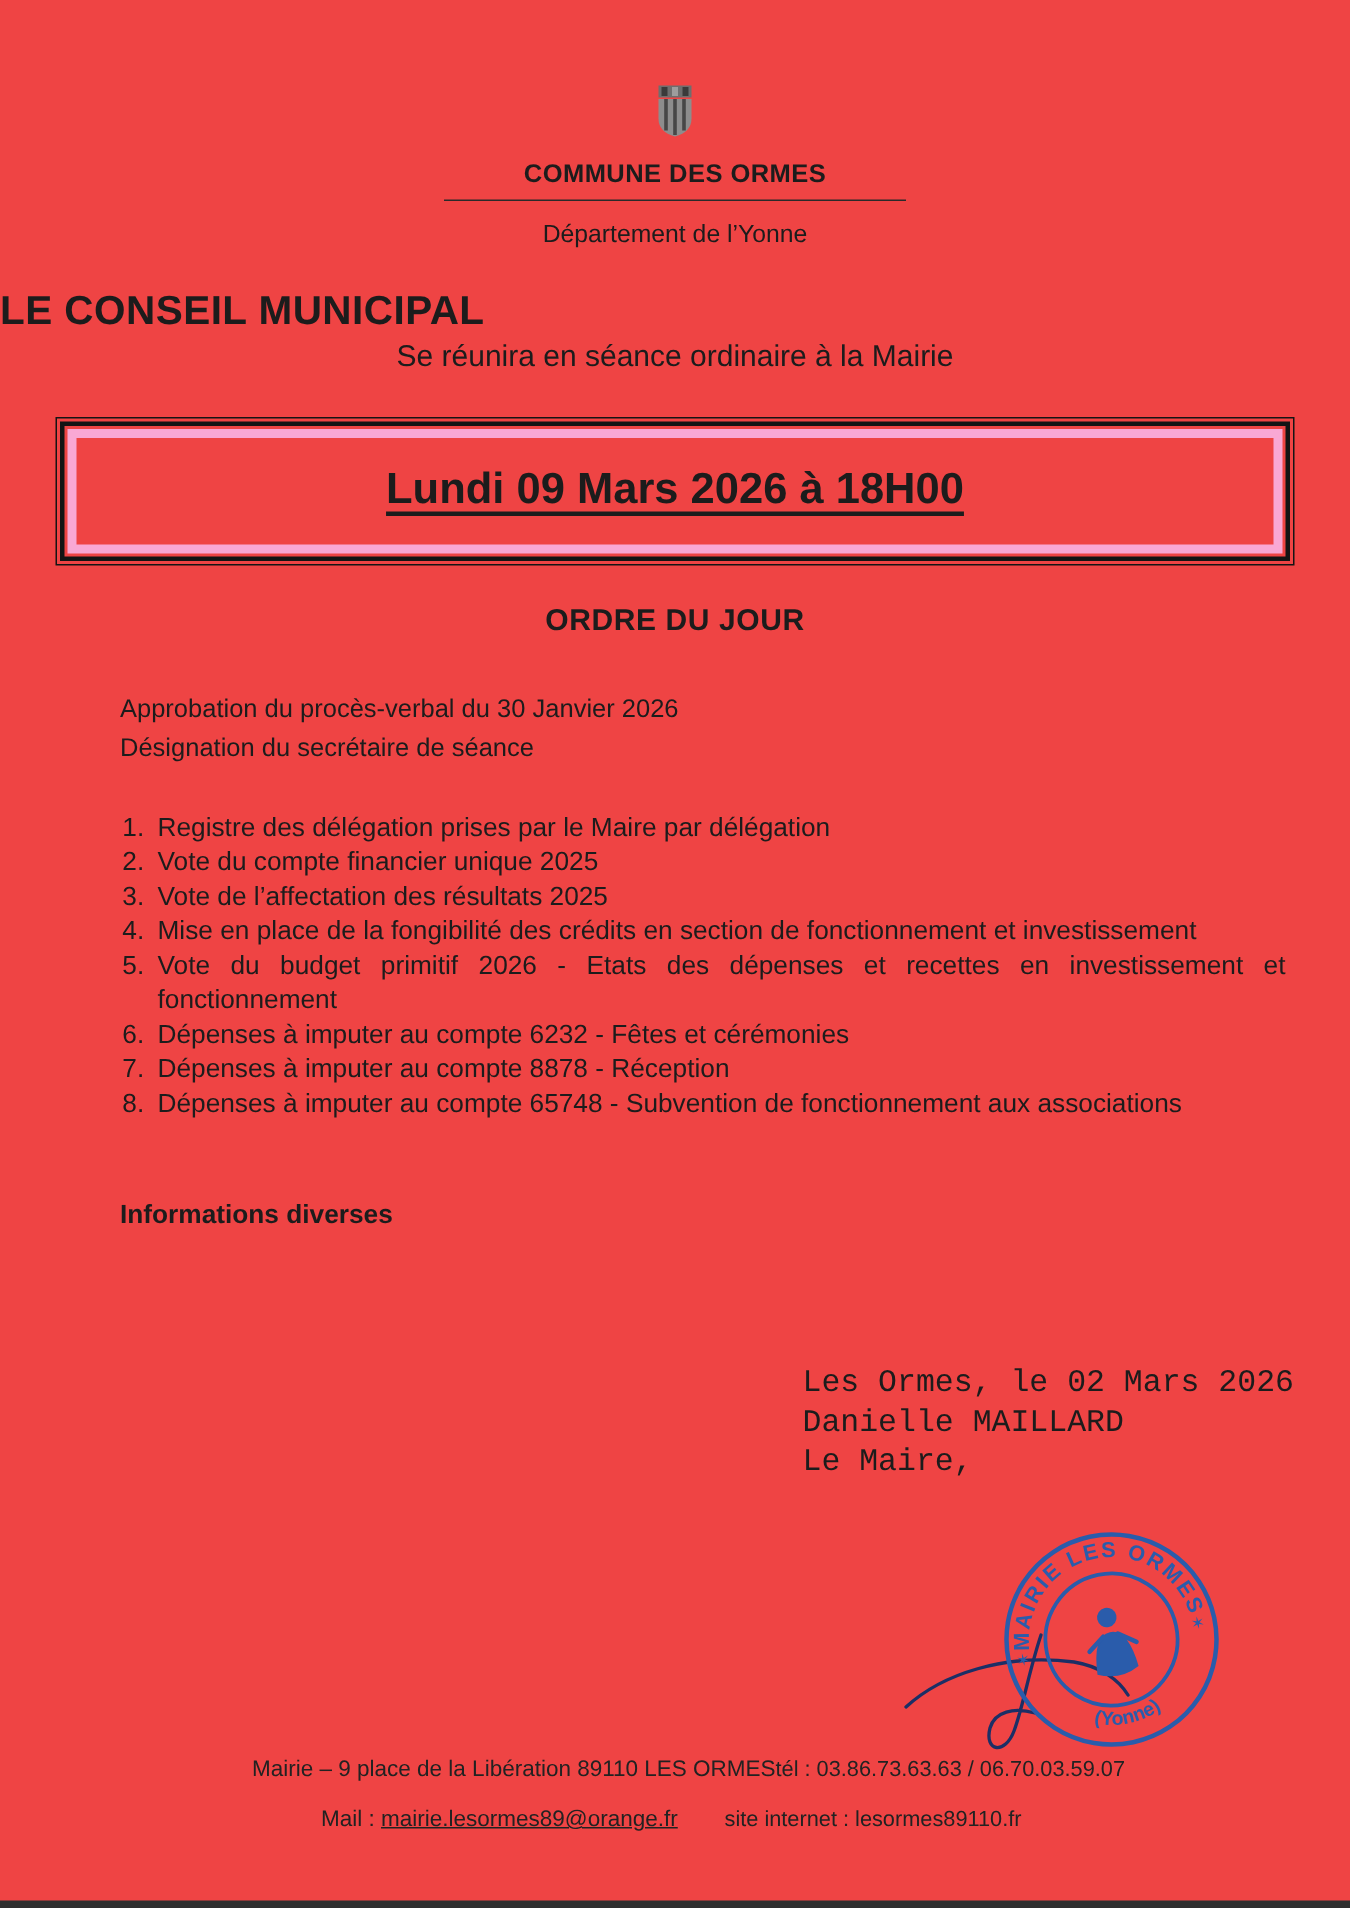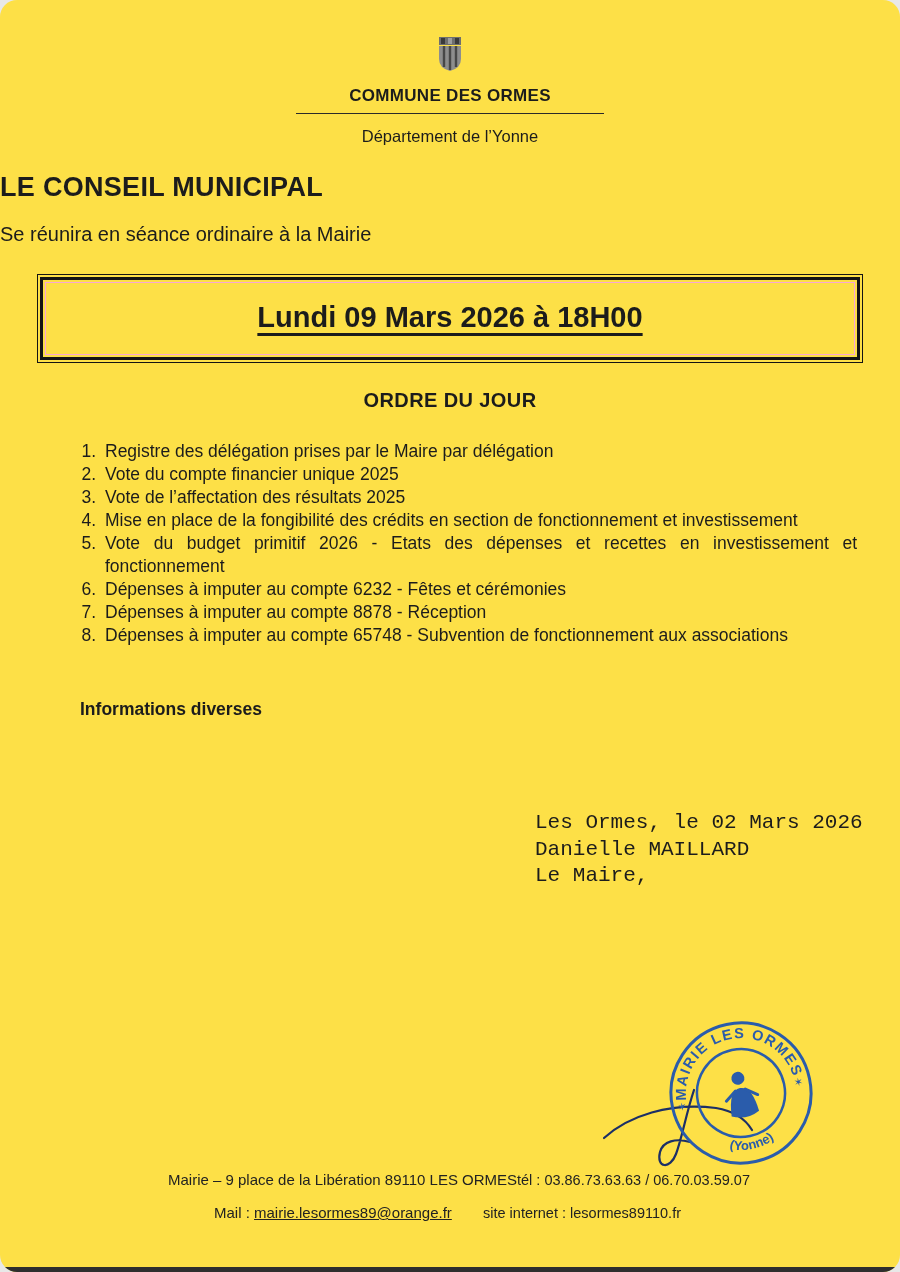--- a/index.html
+++ b/index.html
@@ -1,27 +1,26 @@
 <!DOCTYPE html>
 <html><head>
 <meta charset="utf-8">
 <style>
   html, body { margin: 0; padding: 0; background: #e8e8e8; }
   .page {
     position: relative;
     width: 900px;
     height: 1272px;
     margin: 0 auto;
-    background: #fde047;
+    background: #ef4444;
     font-family: "Liberation Sans", sans-serif;
     color: #1c1c1c;
     overflow: hidden;
     box-sizing: border-box;
-    padding-top: 34px;
-    border-radius: 17px;
+    padding-top: 54px;
   }
   .crest { width: 34px; height: 40px; margin: 0 auto; }
   .commune {
     margin-top: 12px;
     text-align: center;
     font-size: 17px;
     font-weight: bold;
     letter-spacing: 0.3px;
   }
   .commune-rule {
@@ -36,35 +35,35 @@
     font-size: 16.5px;
   }
   .doc-title {
     margin: 26px 0 0;
     text-align: left;
     font-size: 27px;
     font-weight: bold;
     letter-spacing: 0.3px;
   }
   .subtitle {
-    margin-top: 20px;
-    text-align: left;
+    margin-top: 4px;
+    text-align: center;
     font-size: 20px;
   }
   .datebox {
     margin: 28px 37px 0;
     border: 1px solid #141414;
     padding: 2px;
   }
   .datebox-mid {
     border: 3px solid #141414;
     padding: 2px;
   }
   .datebox-in {
-    border: 1px solid #f9a8d4;
+    border: 6px solid #f9a8d4;
     text-align: center;
     padding: 18px 0 20px;
   }
   .date-text {
     font-size: 29px;
     font-weight: bold;
     text-decoration: underline;
     text-decoration-thickness: 2.5px;
     text-underline-offset: 6px;
   }
@@ -156,20 +155,24 @@
   <div class="datebox">
     <div class="datebox-mid">
       <div class="datebox-in">
         <span class="date-text">Lundi 09 Mars 2026 à 18H00</span>
       </div>
     </div>
   </div>
 
   <div class="ordre">ORDRE DU JOUR</div>
 
+  <div class="prelim">
+    <div>Approbation du procès-verbal du 30 Janvier 2026</div>
+    <div>Désignation du secrétaire de séance</div>
+  </div>
 
   <ol class="agenda-list">
     <li>Registre des délégation prises par le Maire par délégation</li>
     <li>Vote du compte financier unique 2025</li>
     <li>Vote de l’affectation des résultats 2025</li>
     <li>Mise en place de la fongibilité des crédits en section de fonctionnement et investissement</li>
     <li>Vote du budget primitif 2026 - Etats des dépenses et recettes en investissement et fonctionnement</li>
     <li>Dépenses à imputer au compte 6232 - Fêtes et cérémonies</li>
     <li>Dépenses à imputer au compte 8878 - Réception</li>
     <li>Dépenses à imputer au compte 65748 - Subvention de fonctionnement aux associations</li>

